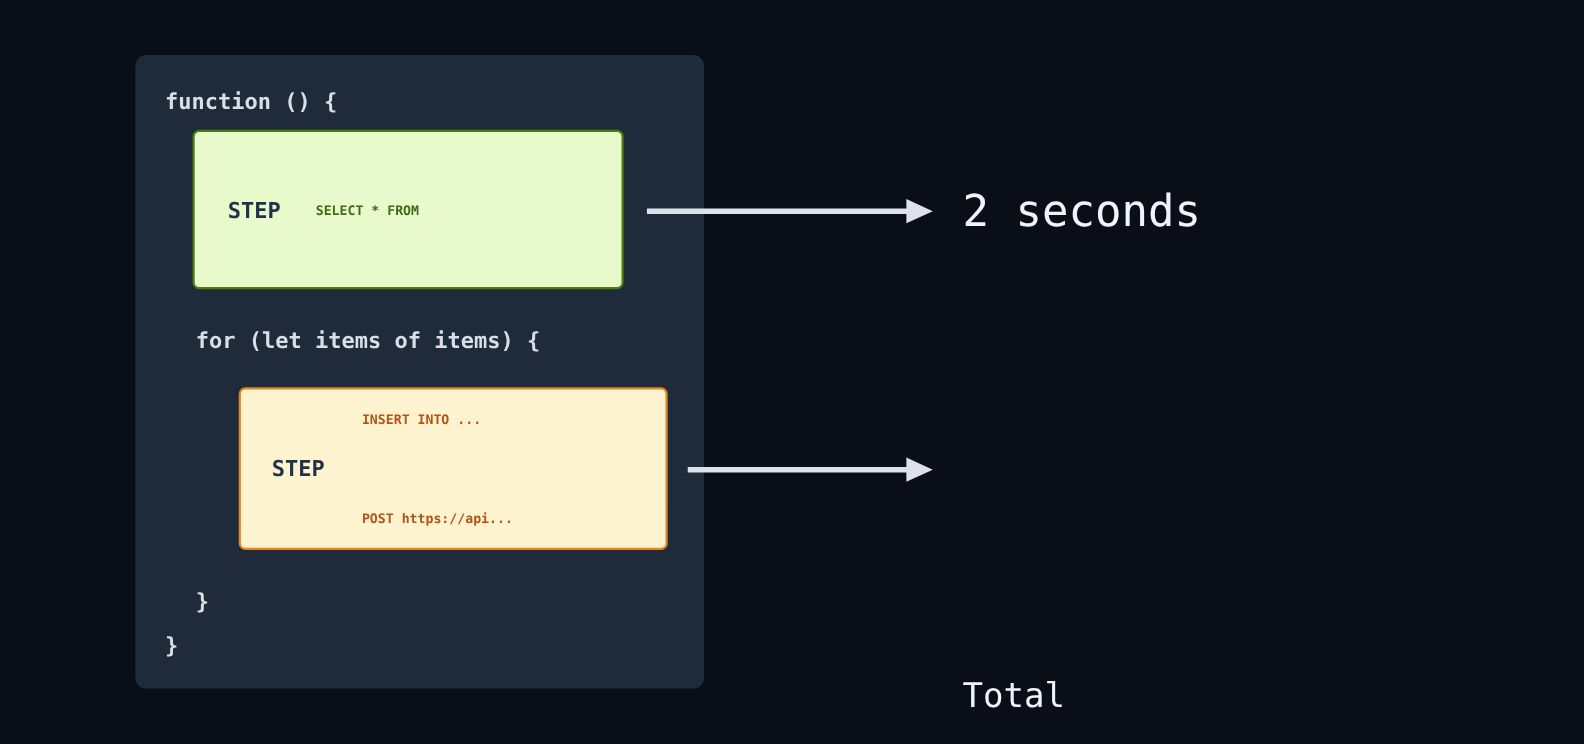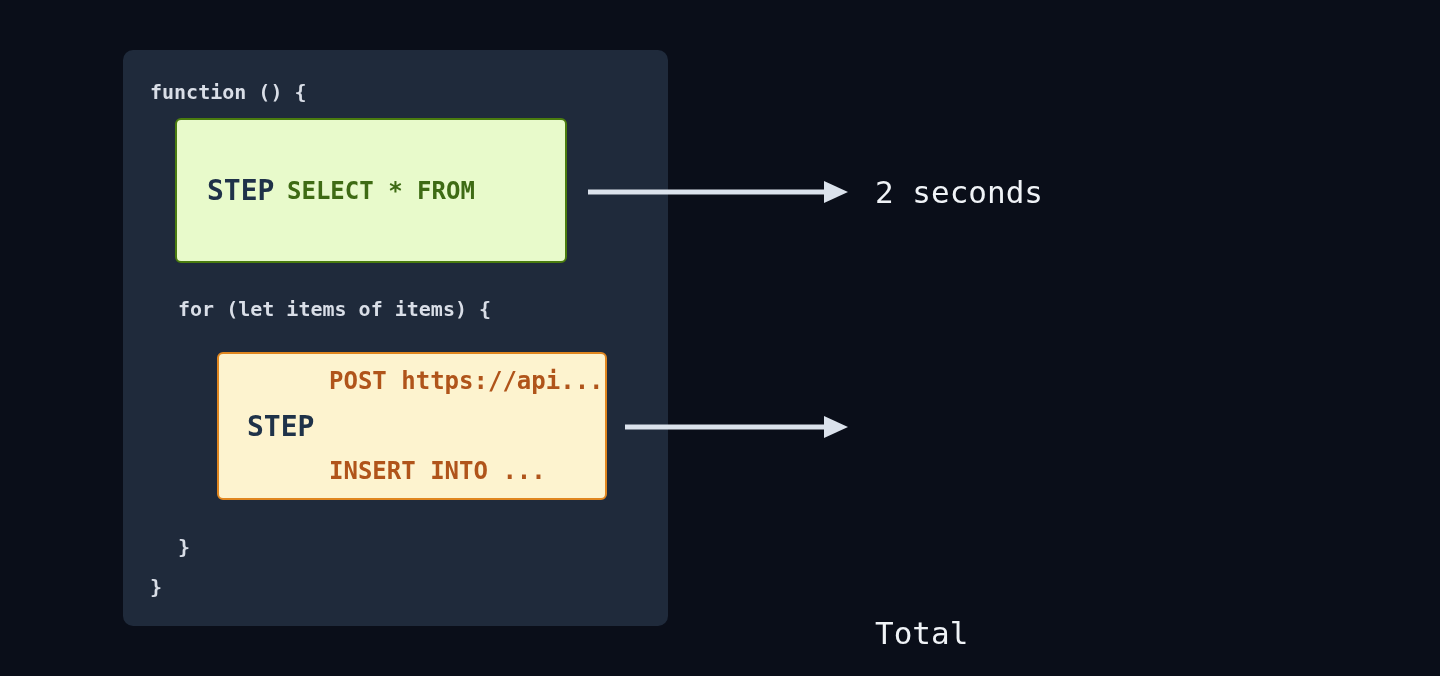--- a/index.html
+++ b/index.html
@@ -10,21 +10,20 @@
     background: var(--page-bg, #0a0e19);
     font-family: "DejaVu Sans Mono", monospace;
     overflow: hidden;
   }
   .panel {
     position: absolute;
     left: 123px; top: 50px;
     width: 517px; height: 576px;
     background: var(--panel-bg, #1f2a3b);
     border-radius: 10px;
-    padding-left: 28px;
   }
   .code-line {
     position: absolute;
     font-size: 20px;
     line-height: 24px;
     font-weight: 700;
     color: var(--code-text, #d9dee7);
     white-space: pre;
   }
   .fn-open  { left: 27px;  top: 30px; }
@@ -34,27 +33,27 @@
 
   .step-box {
     position: absolute;
     display: flex;
     align-items: center;
     box-sizing: border-box;
     border: 2px solid;
     border-radius: 6px;
   }
   .step-label {
-    font-size: 28px;
+    font-size: 20px;
     font-weight: 700;
     color: var(--step-label, #1f3249);
     flex: none;
   }
   .step-lines {
-    font-size: 24px;
+    font-size: 12px;
     line-height: 30px;
     font-weight: 700;
     white-space: pre;
   }
   .step1 {
     left: 52px; top: 68px;
     width: 392px; height: 145px;
     background: var(--green-box-bg, #e8facb);
     border-color: var(--green-box-border, #4a7c0f);
   }
@@ -68,21 +67,21 @@
   }
   .step2 .step-label { margin-left: 28px; width: 82px; }
   .step2 .step-lines { color: var(--yellow-box-text, #b0541a); }
 
   .arrow { position: absolute; color: var(--arrow, #dbe2ec); display: block; }
   .arrow1 { left: 588px; top: 180px; }
   .arrow2 { left: 625px; top: 415px; }
 
   .duration {
     position: absolute;
-    font-size: 31px;
+    font-size: 40px;
     line-height: 36px;
     font-weight: 400;
     color: var(--label-text, #f0f3f7);
     white-space: pre;
   }
   .duration1 { left: 875px; top: 174px; }
   .duration2 { left: 875px; top: 409px; }
   .total {
     position: absolute;
     left: 875px; top: 533px;
@@ -107,22 +106,22 @@
       <div class="step-lines">
         <div>SELECT * FROM</div>
       </div>
     </div>
 
     <div class="code-line for-open">for (let items of items) {</div>
 
     <div class="step-box step2">
       <span class="step-label">STEP</span>
       <div class="step-lines">
+        <div>INSERT INTO ...</div>
         <div>POST https://api...</div>
-        <div>INSERT INTO ...</div>
       </div>
     </div>
 
     <div class="code-line for-close">}</div>
 
     <div class="code-line fn-close">}</div>
 
   </div>
 
   <svg class="arrow arrow1" width="262" height="24" viewBox="0 0 262 24" aria-hidden="true">

